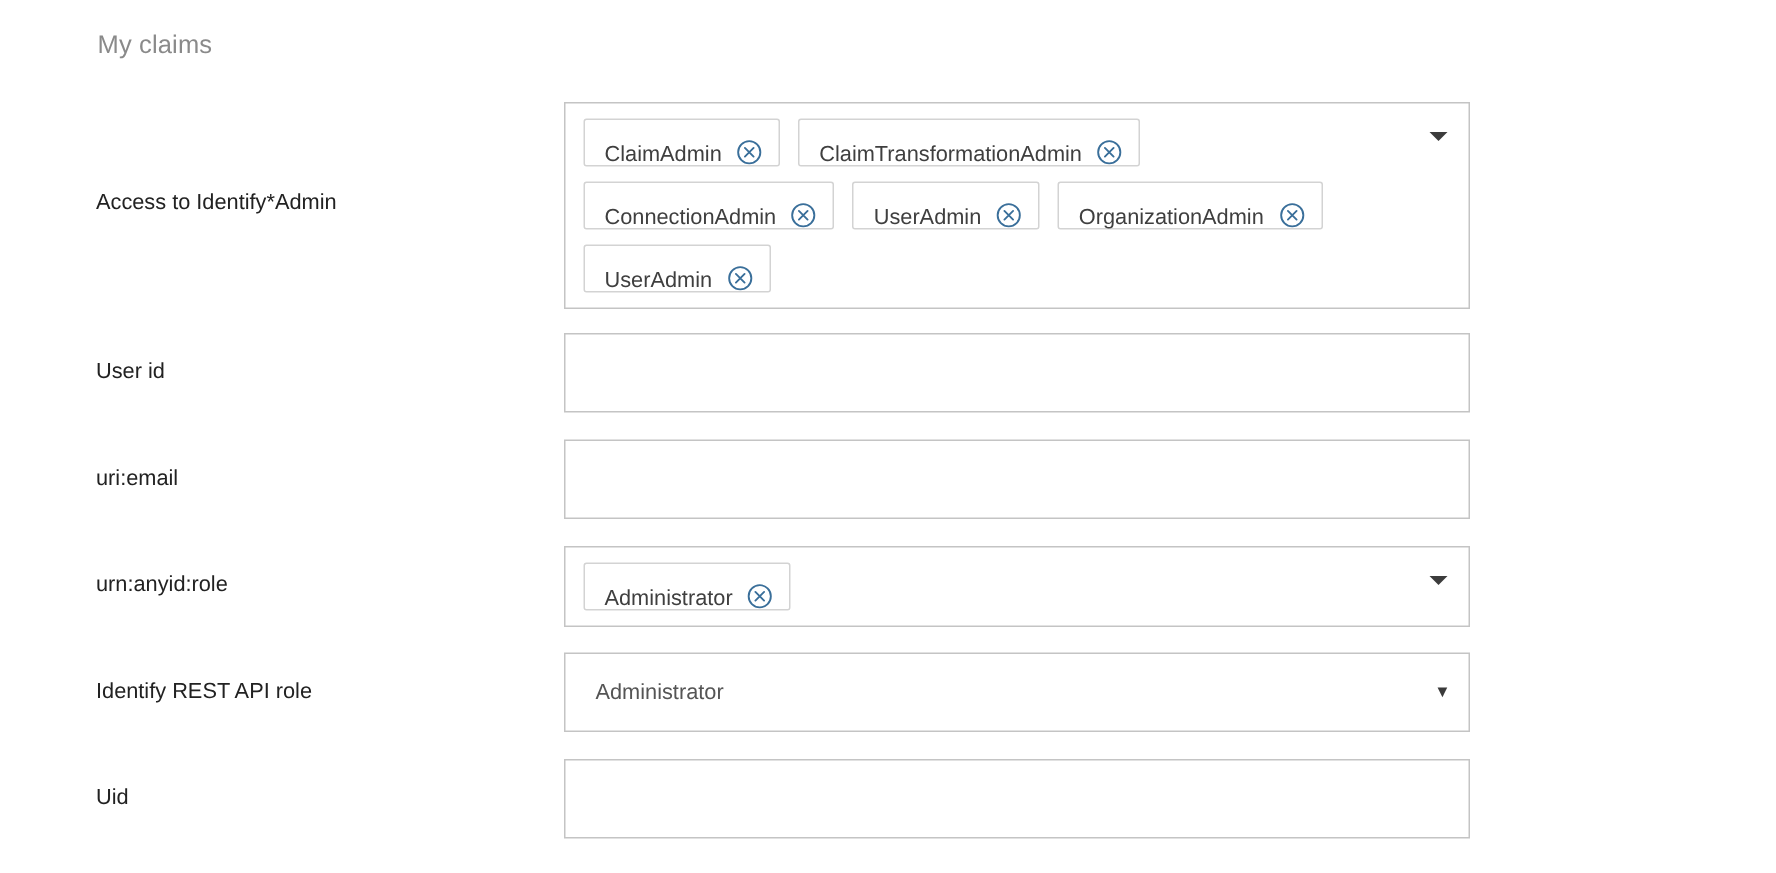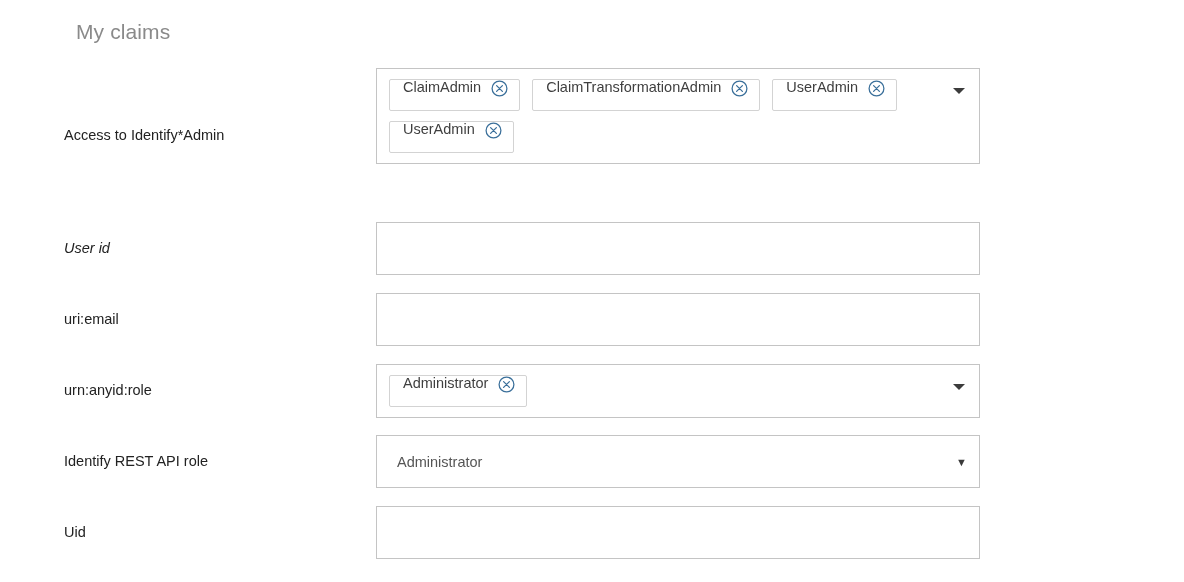--- a/index.html
+++ b/index.html
@@ -18,23 +18,23 @@
 
   .page {
     position: relative;
     width: 1184px;
     height: 582px;
     box-sizing: border-box;
   }
 
   .section-title {
     position: absolute;
-    left: 76px;
+    left: 65px;
     top: 20px;
-    font-size: 21px;
+    font-size: 17px;
     color: #8a8a8a;
     letter-spacing: .1px;
     white-space: nowrap;
   }
 
   .form {
     position: absolute;
     left: 0;
     top: 68px;
     width: 1184px;
@@ -90,21 +90,21 @@
     min-height: 53px;
   }
   .chips {
     display: flex;
     flex-wrap: wrap;
     gap: 10px 12px;
     align-items: center;
   }
   .chip {
     display: inline-flex;
-    align-items: flex-start;
+    align-items: flex-end;
     gap: 10px;
     box-sizing: border-box;
     height: 32px;
     padding: 0 11px 0 13px;
     border: 1px solid #d3d3d3;
     background: #ffffff;
     border-radius: 2px;
     font-size: 14.5px;
     color: #3f3f3f;
     line-height: 1;
@@ -181,21 +181,39 @@
               <span class="chip">
                 <span class="chip-label">ClaimTransformationAdmin</span>
                 <span class="chip-remove">
                   <svg width="17" height="17" viewBox="0 0 17 17" aria-hidden="true">
                     <circle cx="8.5" cy="8.5" r="7.4" fill="none" stroke="#3a6f9a" stroke-width="1.25"></circle>
                     <path d="M5.6 5.6 L11.4 11.4 M11.4 5.6 L5.6 11.4" stroke="#3a6f9a" stroke-width="1.25" stroke-linecap="round"></path>
                   </svg>
                 </span>
               </span>
               <span class="chip">
+                <span class="chip-label">ConnectionAdmin</span>
+                <span class="chip-remove">
+                  <svg width="17" height="17" viewBox="0 0 17 17" aria-hidden="true">
+                    <circle cx="8.5" cy="8.5" r="7.4" fill="none" stroke="#3a6f9a" stroke-width="1.25"></circle>
+                    <path d="M5.6 5.6 L11.4 11.4 M11.4 5.6 L5.6 11.4" stroke="#3a6f9a" stroke-width="1.25" stroke-linecap="round"></path>
+                  </svg>
+                </span>
+              </span>
+              <span class="chip">
                 <span class="chip-label">UserAdmin</span>
+                <span class="chip-remove">
+                  <svg width="17" height="17" viewBox="0 0 17 17" aria-hidden="true">
+                    <circle cx="8.5" cy="8.5" r="7.4" fill="none" stroke="#3a6f9a" stroke-width="1.25"></circle>
+                    <path d="M5.6 5.6 L11.4 11.4 M11.4 5.6 L5.6 11.4" stroke="#3a6f9a" stroke-width="1.25" stroke-linecap="round"></path>
+                  </svg>
+                </span>
+              </span>
+              <span class="chip">
+                <span class="chip-label">OrganizationAdmin</span>
                 <span class="chip-remove">
                   <svg width="17" height="17" viewBox="0 0 17 17" aria-hidden="true">
                     <circle cx="8.5" cy="8.5" r="7.4" fill="none" stroke="#3a6f9a" stroke-width="1.25"></circle>
                     <path d="M5.6 5.6 L11.4 11.4 M11.4 5.6 L5.6 11.4" stroke="#3a6f9a" stroke-width="1.25" stroke-linecap="round"></path>
                   </svg>
                 </span>
               </span>
               <span class="chip">
                 <span class="chip-label">UserAdmin</span>
                 <span class="chip-remove">
@@ -204,21 +222,21 @@
                     <path d="M5.6 5.6 L11.4 11.4 M11.4 5.6 L5.6 11.4" stroke="#3a6f9a" stroke-width="1.25" stroke-linecap="round"></path>
                   </svg>
                 </span>
               </span>
             </div>
             <span class="ms-caret"></span>
           </div>
         </div>
       </div>
       <div class="form-row" style="height: 53px; margin-bottom: 18px;">
-        <div class="row-label" style="top: calc(50% - 10px); font-style: italic;">User id</div>
+        <div class="row-label" style="top: calc(50% - 10px);">User id</div>
         <div class="field-wrap" style="top: 0px;">
           <input type="text" class="control text-input" placeholder="" style="">
         </div>
       </div>
       <div class="form-row" style="height: 53px; margin-bottom: 18px;">
         <div class="row-label" style="top: calc(50% - 10px);">uri:email</div>
         <div class="field-wrap" style="top: 0px;">
           <input type="text" class="control text-input" placeholder="" style="">
         </div>
       </div>

